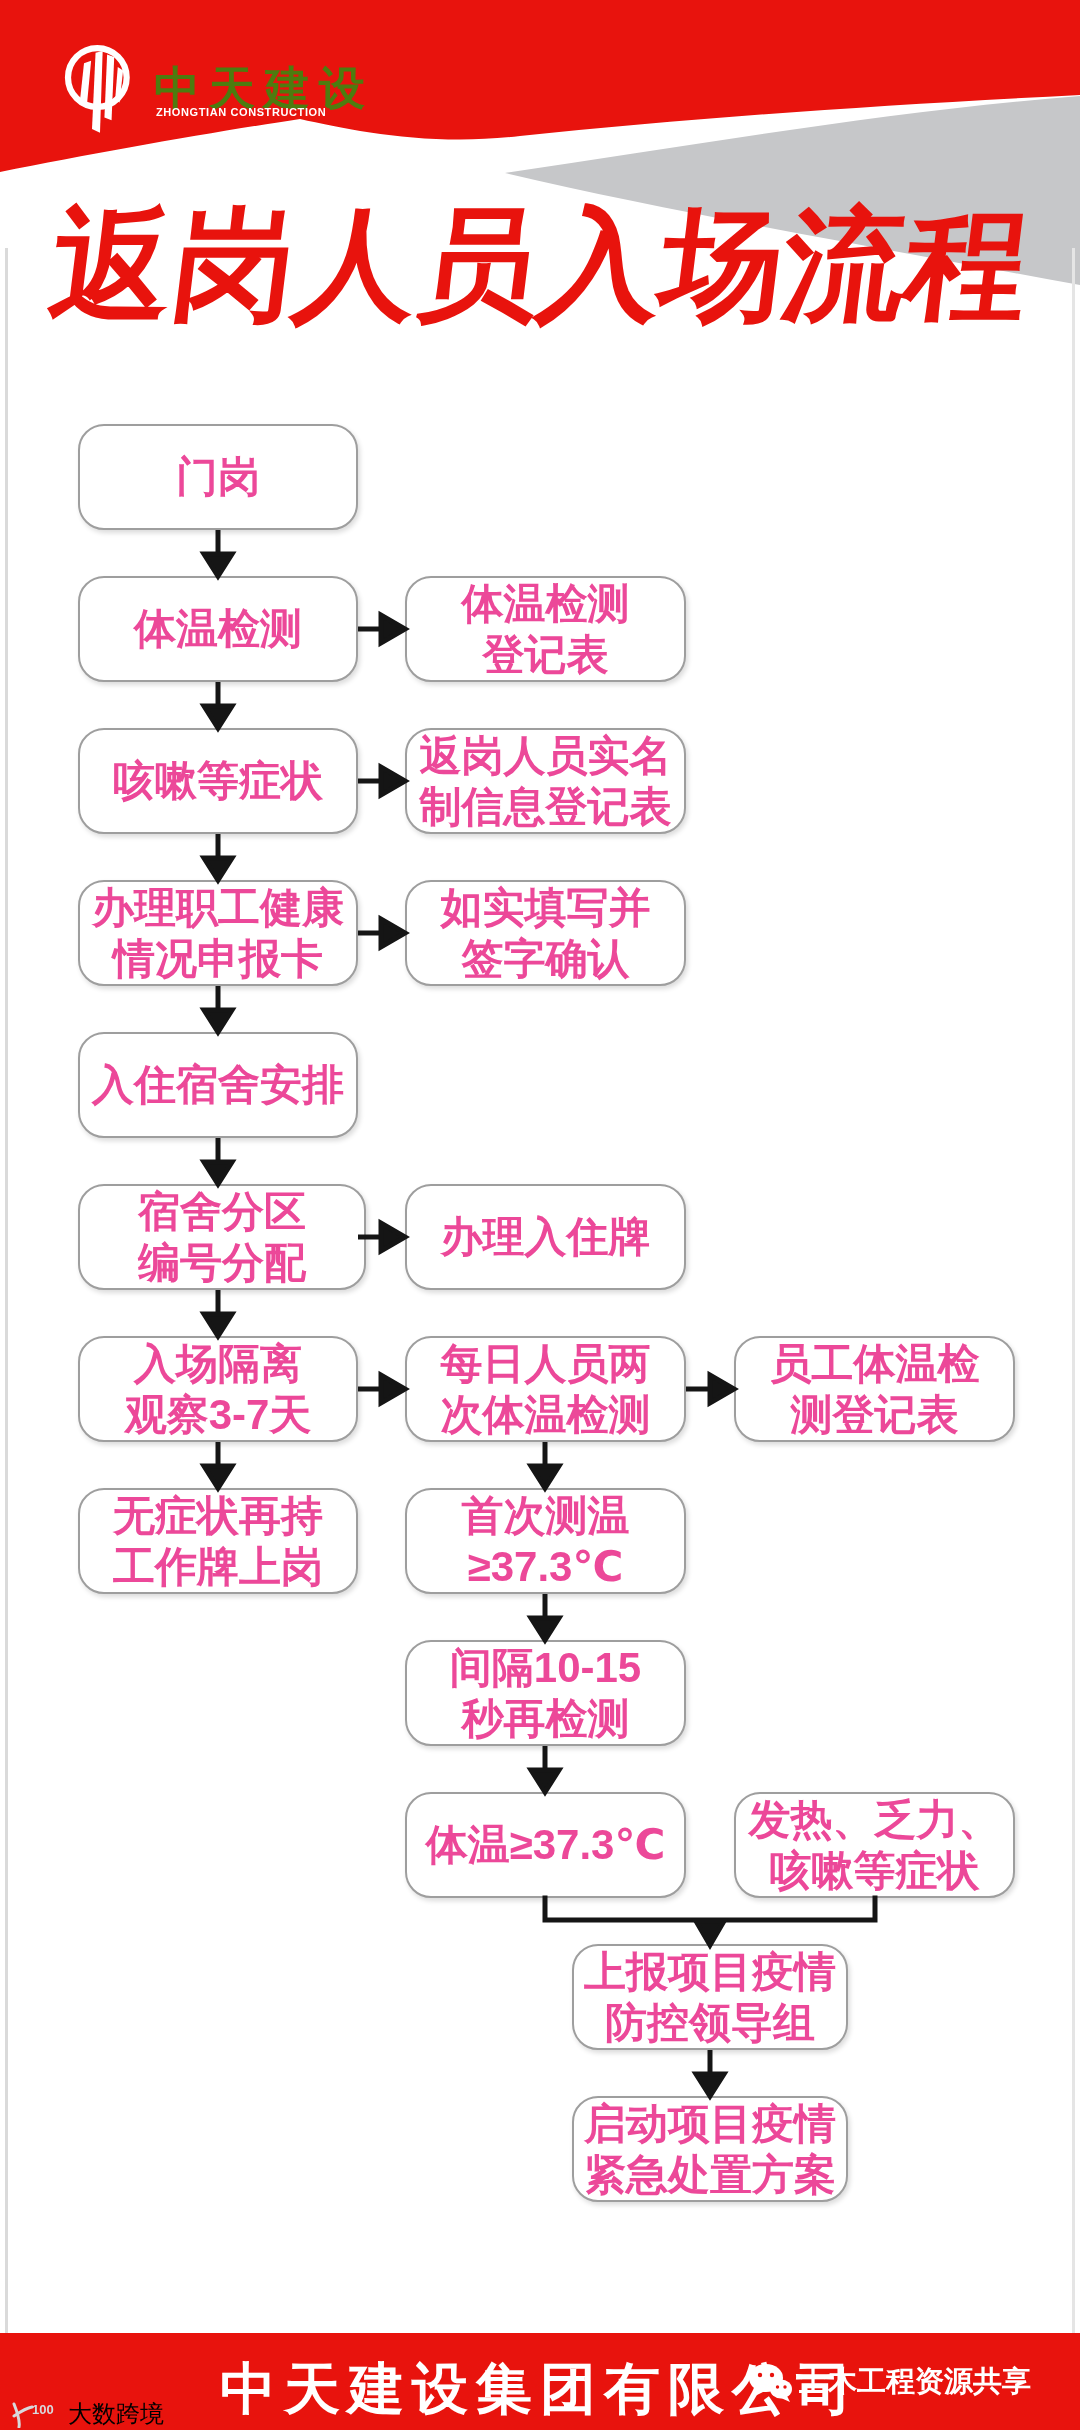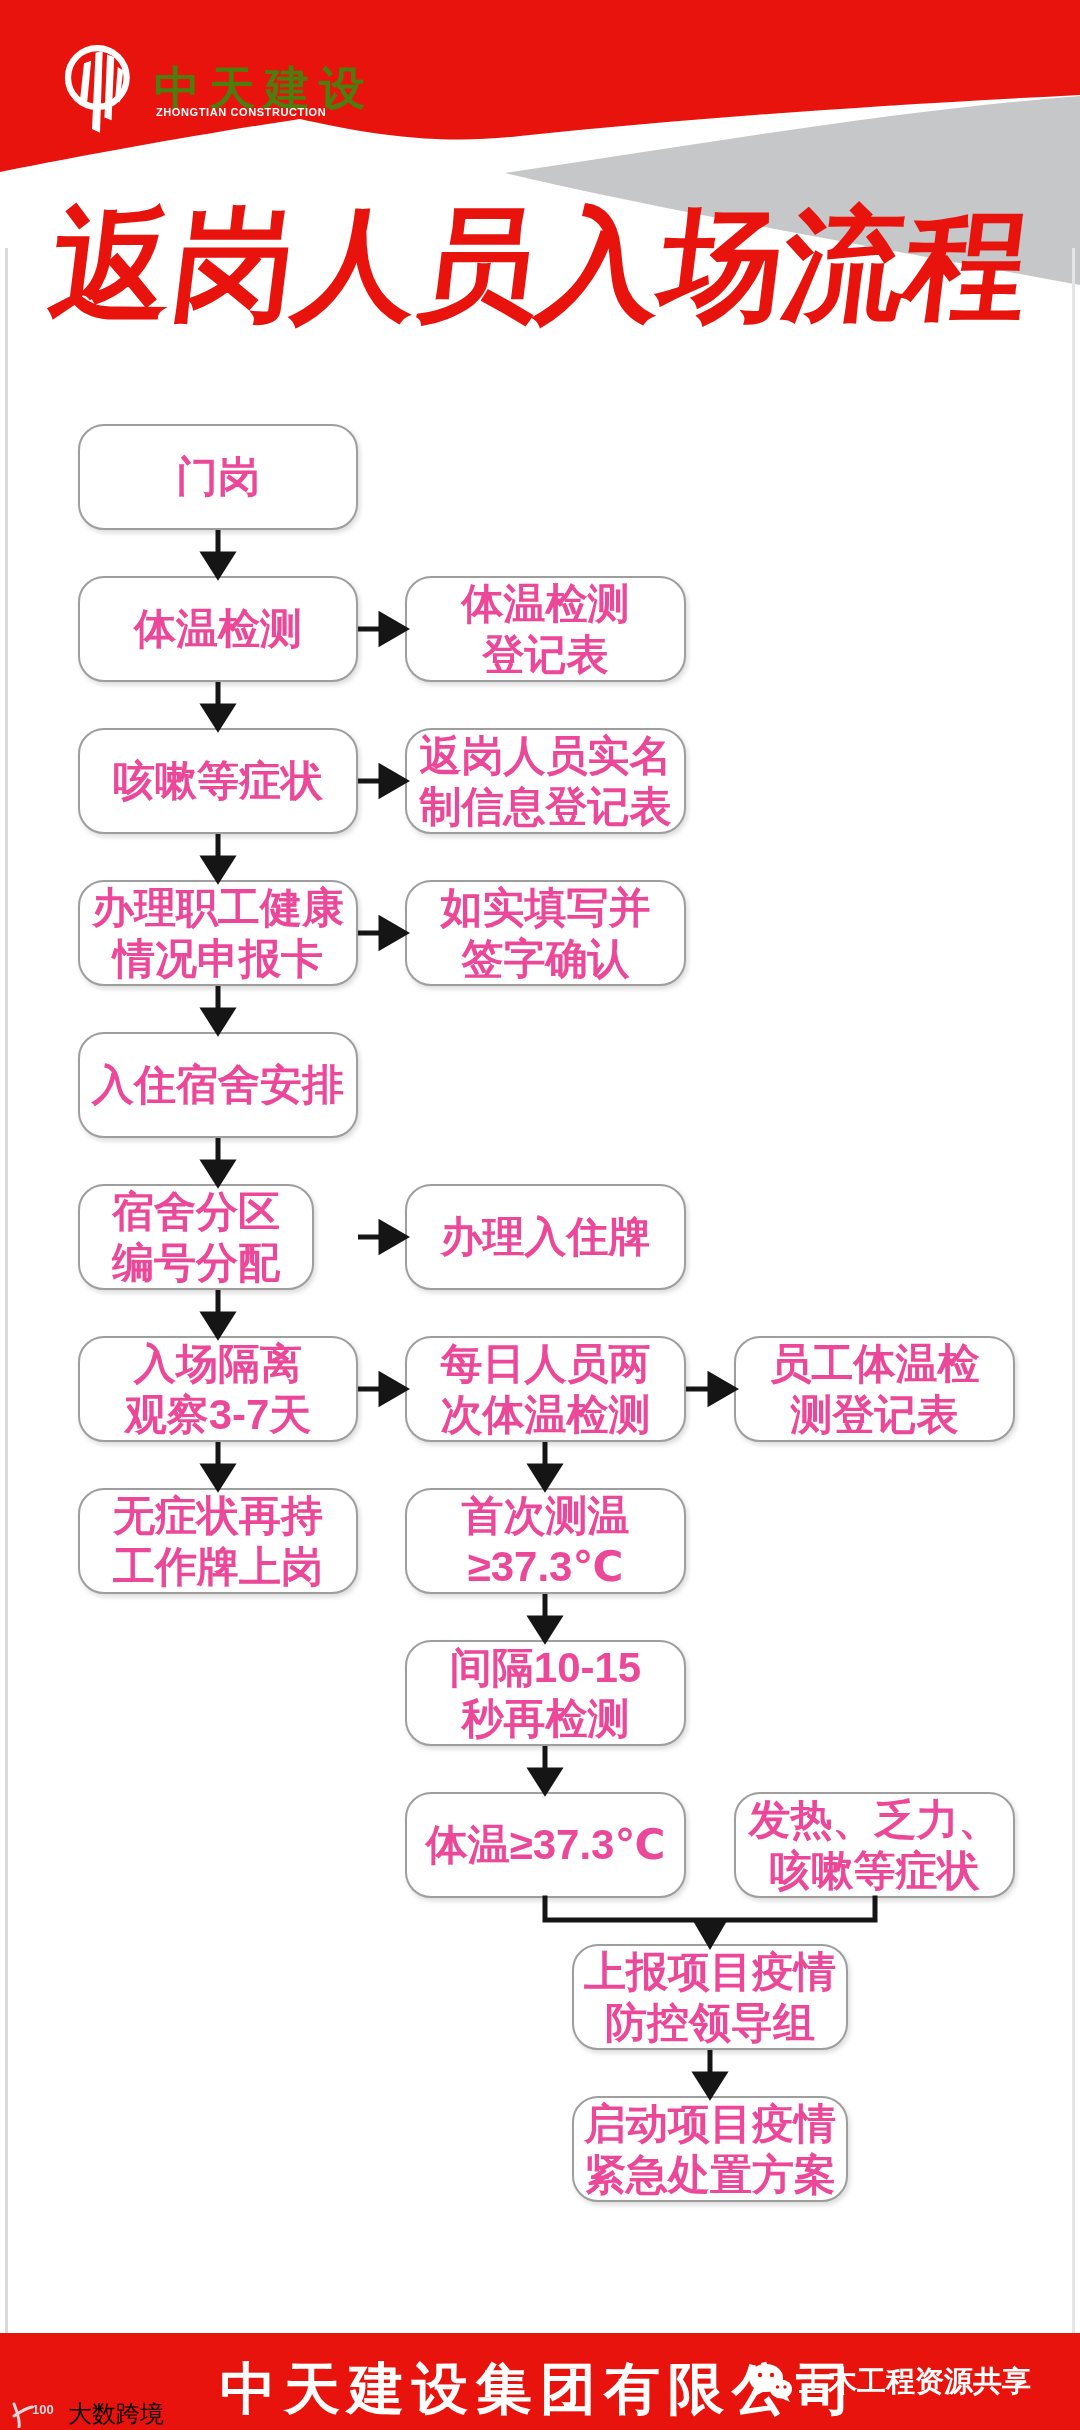--- a/index.html
+++ b/index.html
@@ -125,21 +125,21 @@
       <span class="node-label">办理职工健康
 情况申报卡</span>
     </div>
   <div class="node" style="left:405px;top:880px;width:281px">
       <span class="node-label">如实填写并
 签字确认</span>
     </div>
   <div class="node" style="left:78px;top:1032px;width:280px">
       <span class="node-label">入住宿舍安排</span>
     </div>
-  <div class="node" style="left:78px;top:1184px;width:236px">
+  <div class="node" style="left:78px;top:1184px;width:288px">
       <span class="node-label">宿舍分区
 编号分配</span>
     </div>
   <div class="node" style="left:405px;top:1184px;width:281px">
       <span class="node-label">办理入住牌</span>
     </div>
   <div class="node" style="left:78px;top:1336px;width:280px">
       <span class="node-label">入场隔离
 观察3-7天</span>
     </div>

